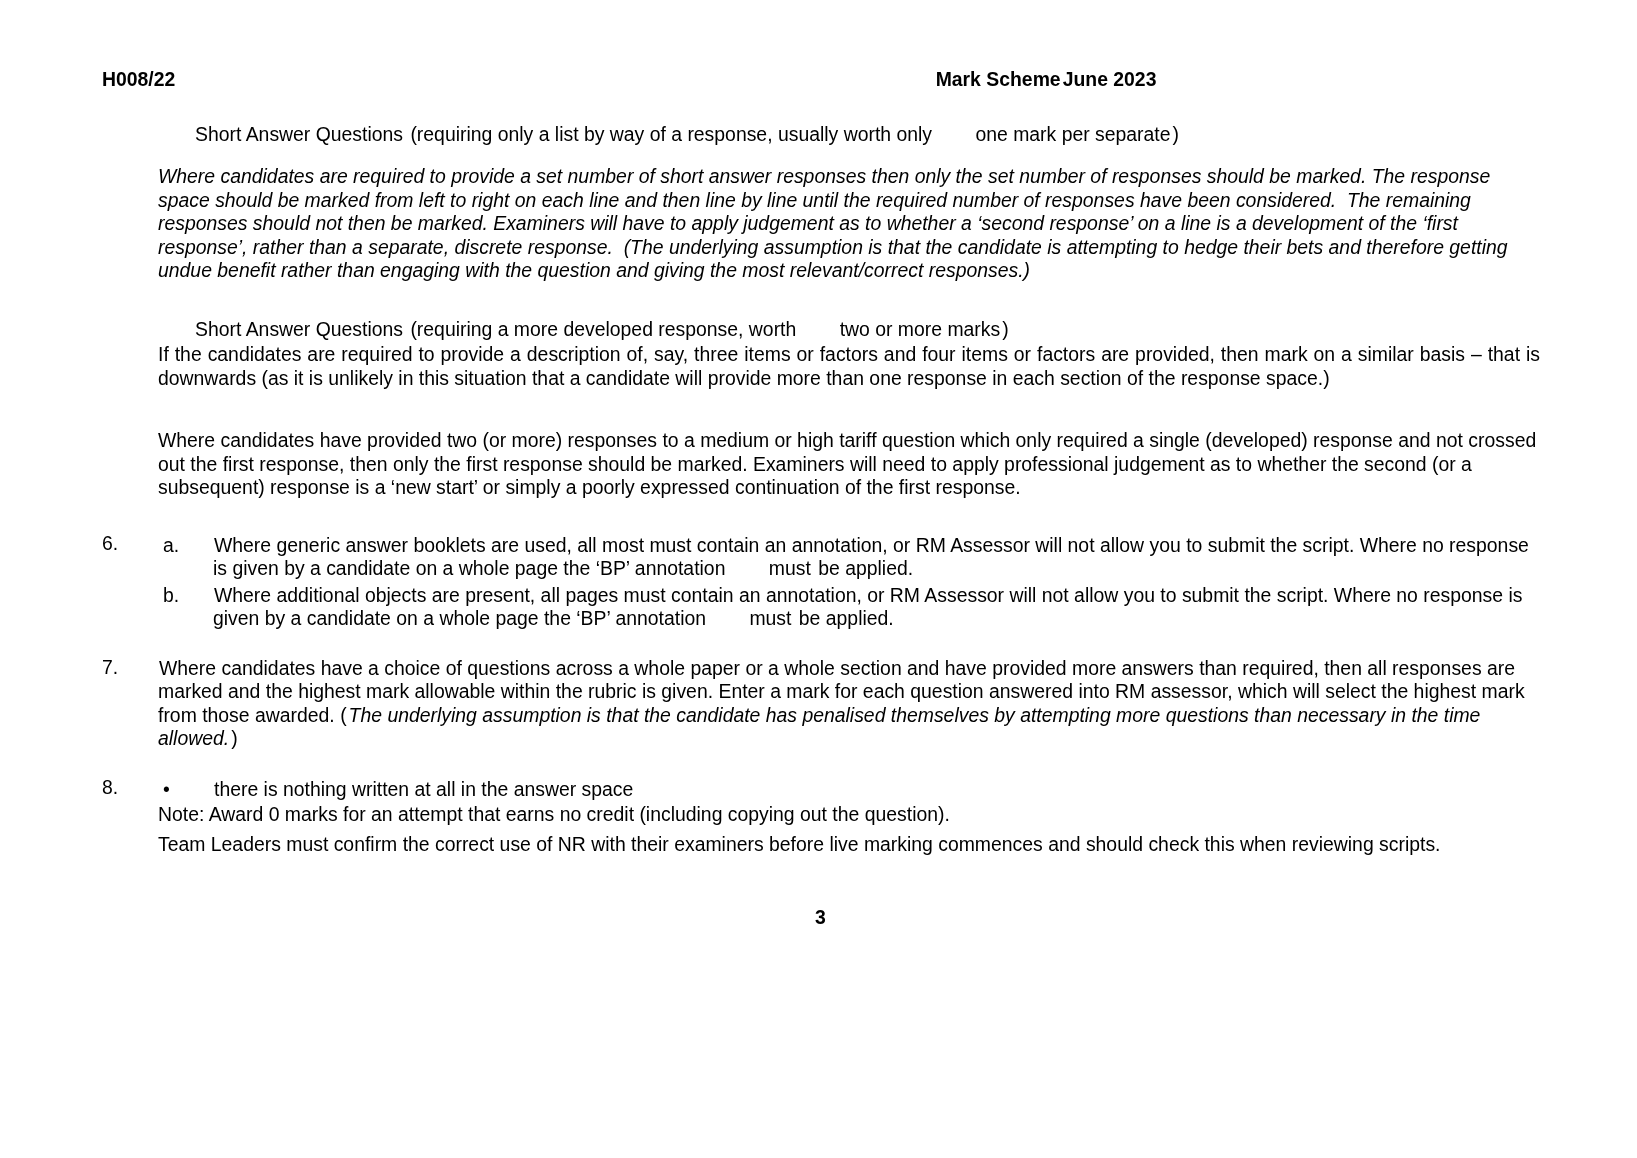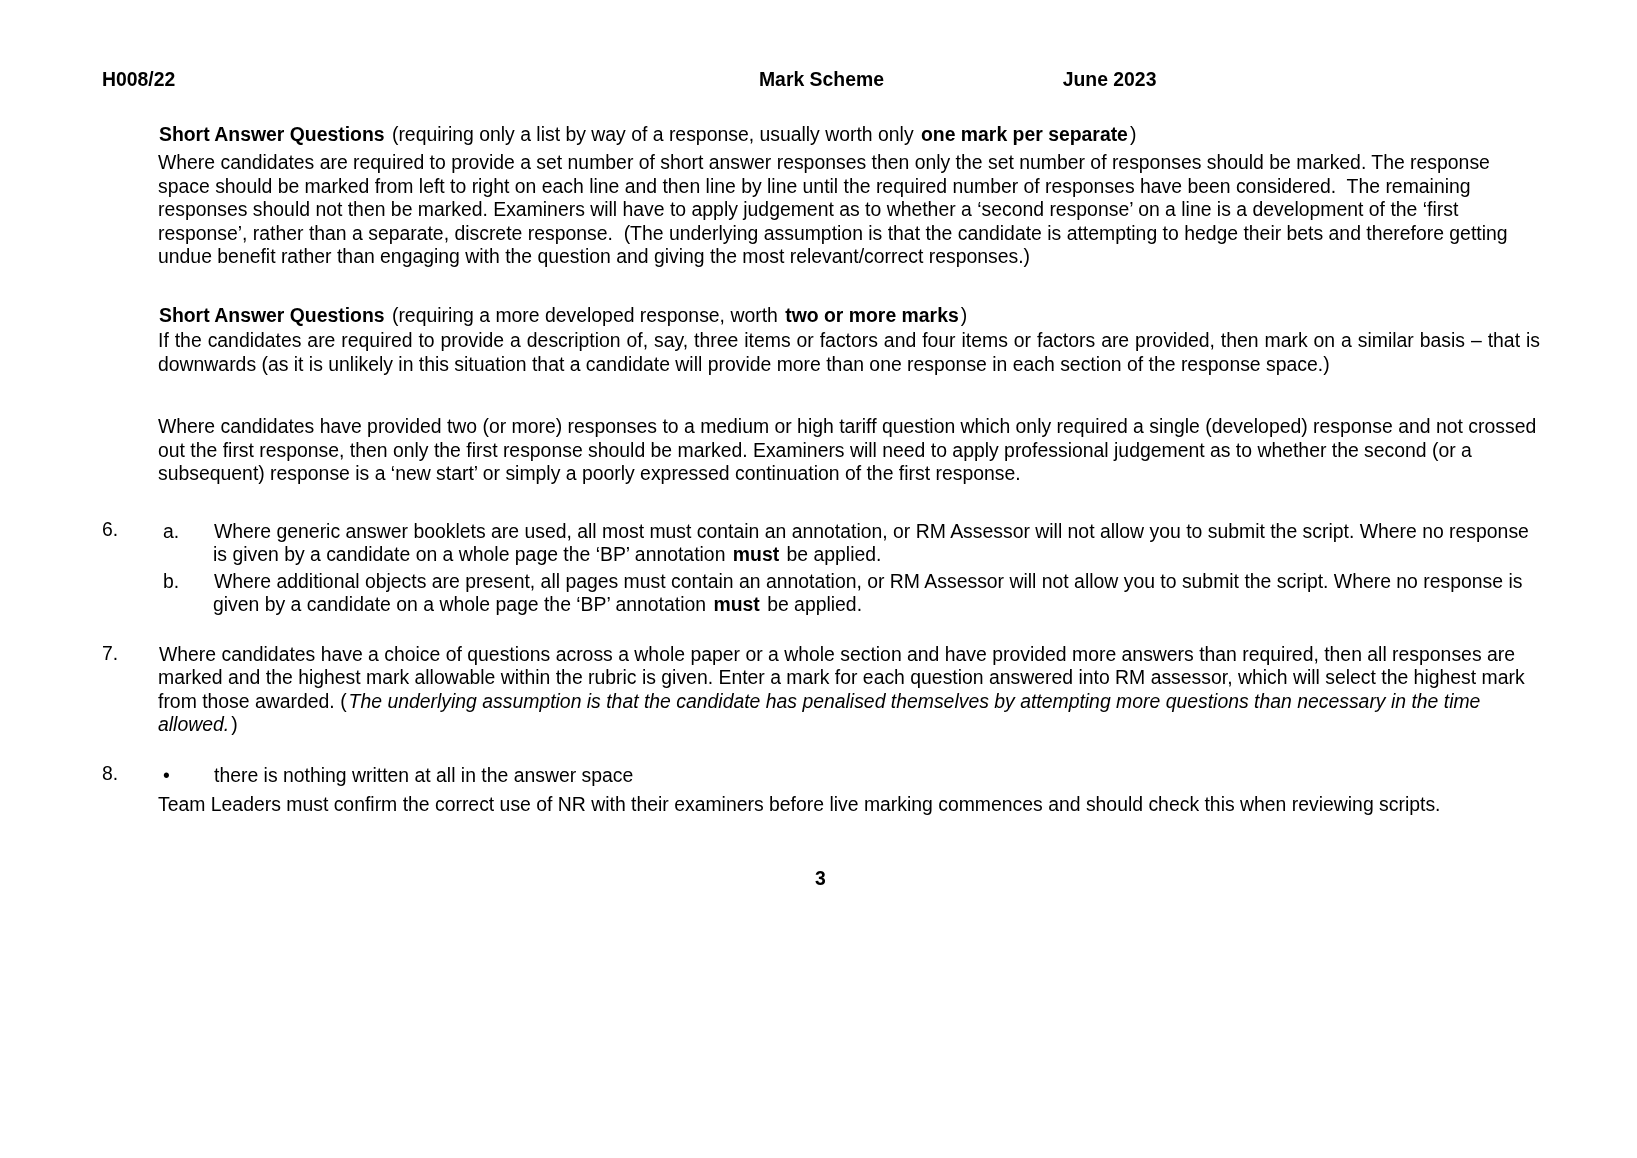--- a/index.html
+++ b/index.html
@@ -15,31 +15,31 @@
     line-height: 23.5px;
     padding-top: 64px;
     overflow: hidden;
   }
   .header {
     display: flex;
     margin: 0 95px 0 97px;
     font-weight: bold;
   }
   .header .h-left  { flex: 1; text-align: left; }
-  .header .h-center{ flex: 1; text-align: center; }
+  .header .h-center{ flex: 1; text-align: right; }
   .header .h-right { flex: 1; text-align: left; }
   .content {
     margin-left: 152px;
     margin-right: 95px;
   }
   .section-first { margin-top: 26px; }
   .section { margin-top: 31px; }
-  .b { font-weight: bold; }
+  .b { font-weight: normal; margin-left: 36px; }
   .i { font-style: italic; }
-  .body-mt3 { margin-top: 3px; }
+  .body-mt3 { margin-top: 17px; font-style: italic; }
   .body-mt4 { margin-top: 4px; }
   .justified { text-align: justify; }
   .item { position: relative; margin-top: 22px; }
   .item-6 { margin-top: 29px; }
   .item-num {
     position: absolute;
     left: -55px;
     top: 0;
   }
   .sub {
@@ -100,20 +100,21 @@
     <div class="item">
       <span class="item-num">7.</span>
       <div><span>Where candidates have a choice of questions across a whole paper or a whole section and have provided more answers than required, then all responses are marked and the highest mark allowable within the rubric is given. Enter a mark for each question answered into RM assessor, which will select the highest mark from those awarded. (</span><span class="i">The underlying assumption is that the candidate has penalised themselves by attempting more questions than necessary in the time allowed.</span><span>)</span></div>
     </div>
 
     <div class="item">
       <span class="item-num">8.</span>
       <div class="sub">
         <span class="sub-marker">•</span><span>there is nothing written at all in the answer space</span>
       </div>
+      <div class="plain-para">Note: Award 0 marks for an attempt that earns no credit (including copying out the question).</div>
       <div class="team-para">Team Leaders must confirm the correct use of NR with their examiners before live marking commences and should check this when reviewing scripts.</div>
     </div>
 
   </div>
 
   <div class="footer">3</div>
 
 </div>
 
 </body></html>

